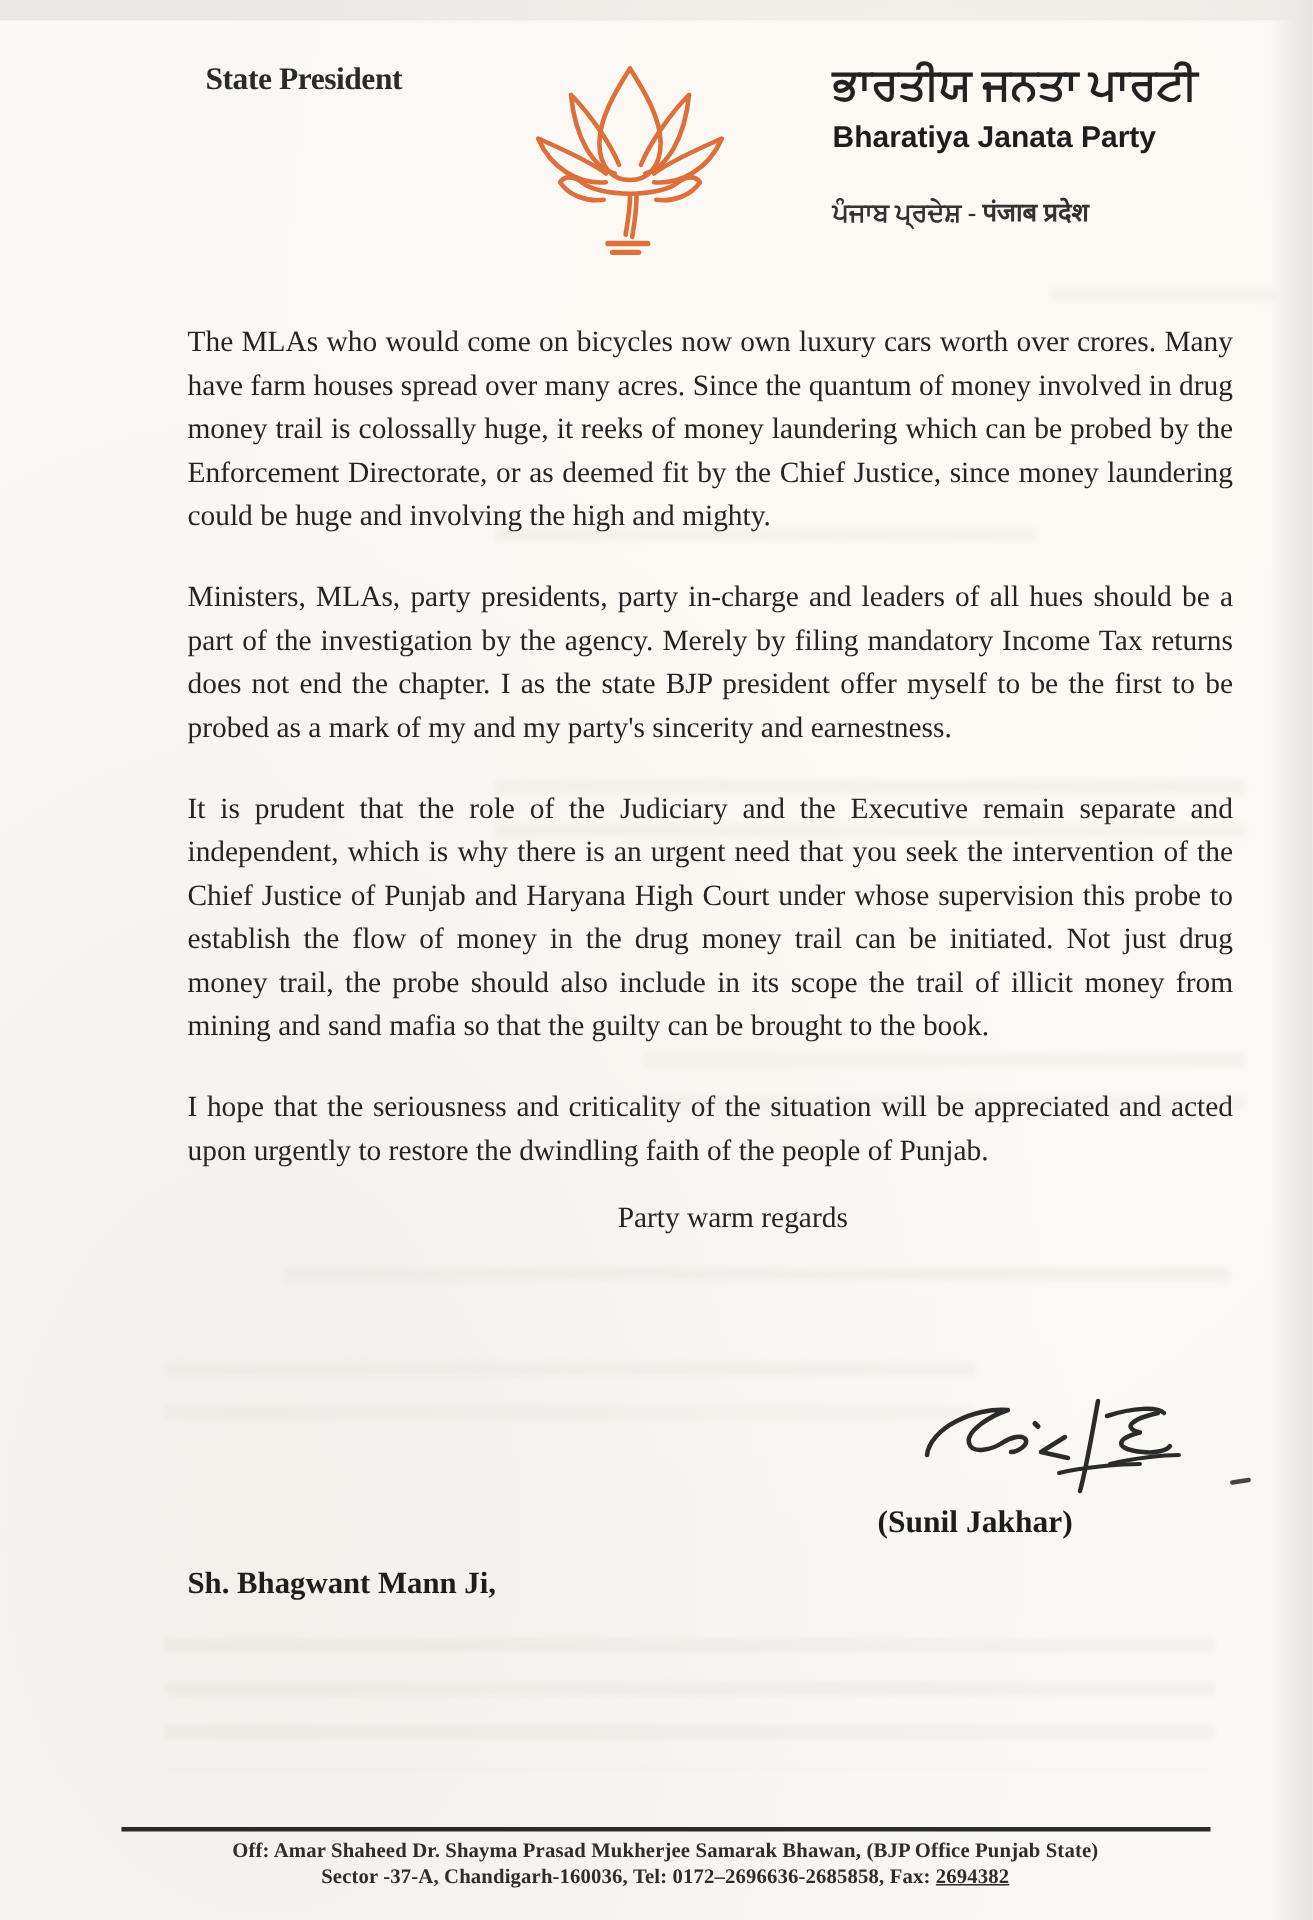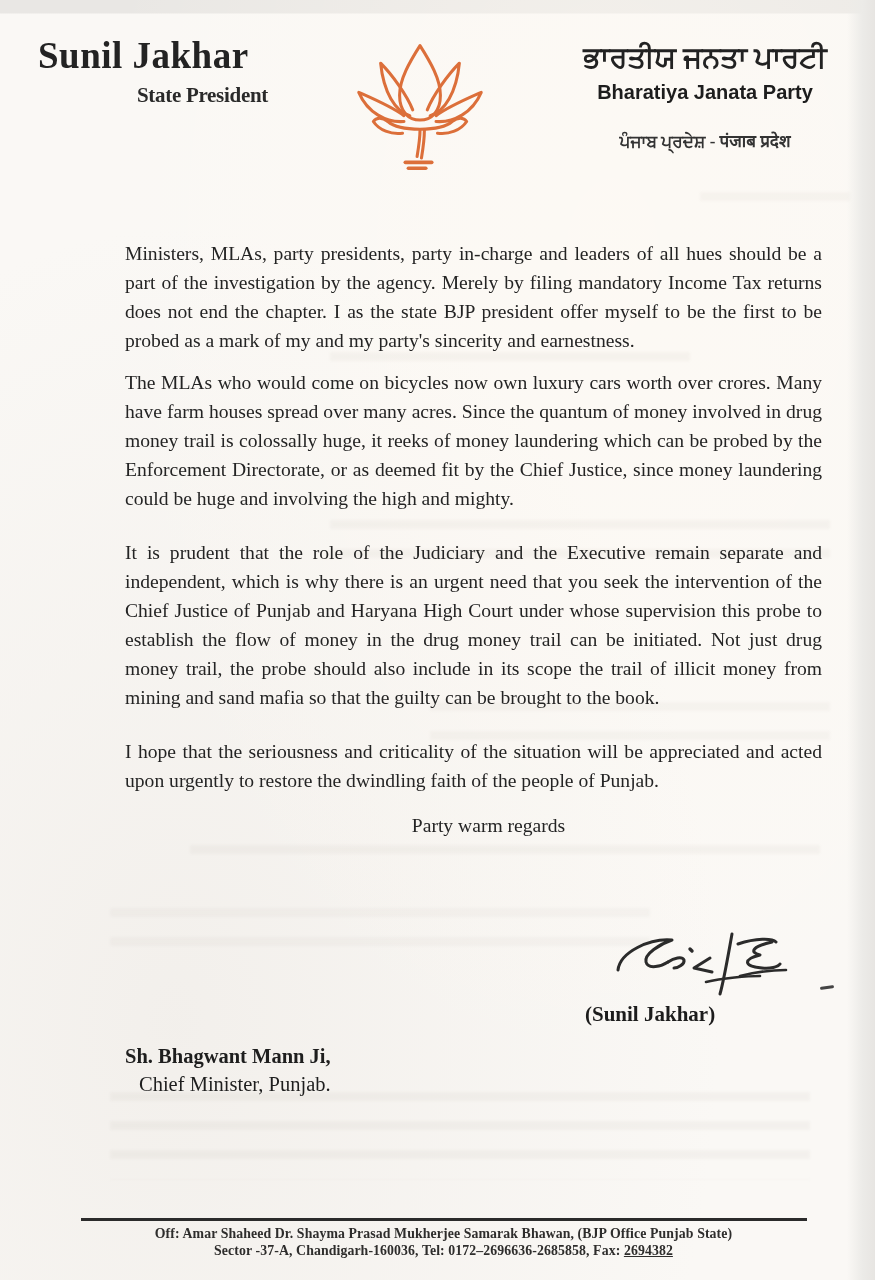--- a/index.html
+++ b/index.html
@@ -24,21 +24,21 @@
   .scan-edge-right{
     position:absolute;top:0;right:0;width:28px;height:1280px;
     background:linear-gradient(90deg, transparent, #ecebe8 55%, #e7e5e2);
   }
   
   .sender{position:absolute;left:38px;top:34px;width:230px;text-align:left;}
   .sender-name{font-size:37px;font-weight:bold;letter-spacing:.5px;color:#232323;}
   .sender-title{font-size:21px;font-weight:bold;text-align:right;margin-top:6px;
     font-family:"Liberation Serif",serif;letter-spacing:-.3px;color:#2a2a2a;}
   .logo{position:absolute;left:345px;top:34px;width:150px;height:140px;}
-  .party-block{position:absolute;left:555px;top:40px;width:300px;text-align:center;}
+  .party-block{position:absolute;left:555px;top:40px;width:300px;text-align:left;}
   .party-gurmukhi{font-size:29px;font-weight:bold;color:#222;line-height:1.2;}
   .party-hindi{font-size:29px;font-weight:bold;color:#222;line-height:1.25;}
   .party-english{font-size:20px;font-weight:bold;font-family:"Liberation Sans",sans-serif;
     color:#1d1d1d;line-height:1.3;margin-top:4px;}
   .party-region{font-size:17px;font-weight:bold;color:#333;margin-top:24px;}
   
   .letter-body{
     position:absolute;left:125px;top:214px;width:697px;
     font-size:19.6px;line-height:29px;text-align:justify;color:#242424;
   }
@@ -65,21 +65,20 @@
     background:repeating-linear-gradient(180deg, rgba(154,144,132,.22) 0 9px, transparent 9px 29px);}
 </style>
 </head>
 <body>
 
 <div class="page">
   <div class="paper-texture"></div>
   <div class="scan-edge-right"></div>
 
   <div class="sender">
-    <div class="sender-name">Sunil Jakhar</div>
     <div class="sender-title">State President</div>
   </div>
 
   <div class="logo">
     <svg width="150" height="140" viewBox="0 0 100 96" fill="none" stroke="#dc6f3a" stroke-width="2.1" stroke-linecap="round" stroke-linejoin="round">
 
       <path d="M50,8 C43,19 36,31 36,42 C36,53 42,59 50,59 C58,59 64,53 64,42 C64,31 57,19 50,8 Z"></path>
 
       <path d="M43,56 C33,53 25,40 23,20 C31,28 41,42 45,52"></path>
 
@@ -108,22 +107,22 @@
 
   <div class="ghost" style="left:700px;top:192px;width:150px;height:16px;opacity:.28"></div>
   <div class="ghost" style="left:330px;top:352px;width:360px;height:18px;opacity:.3"></div>
   <div class="ghost" style="left:330px;top:520px;width:500px;height:44px;opacity:.3"></div>
   <div class="ghost" style="left:430px;top:702px;width:400px;height:52px;opacity:.28"></div>
   <div class="ghost" style="left:190px;top:845px;width:630px;height:20px;opacity:.3"></div>
   <div class="ghost" style="left:110px;top:908px;width:540px;height:46px;opacity:.26"></div>
   <div class="ghost" style="left:110px;top:1092px;width:700px;height:88px;opacity:.32"></div>
 
   <div class="letter-body">
+    <p>The MLAs who would come on bicycles now own luxury cars worth over crores. Many have farm houses spread over many acres. Since the quantum of money involved in drug money trail is colossally huge, it reeks of money laundering which can be probed by the Enforcement Directorate, or as deemed fit by the Chief Justice, since money laundering could be huge and involving the high and mighty.</p>
     <p style="margin-top:25px">Ministers, MLAs, party presidents, party in-charge and leaders of all hues should be a part of the investigation by the agency. Merely by filing mandatory Income Tax returns does not end the chapter. I as the state BJP president offer myself to be the first to be probed as a mark of my and my party's sincerity and earnestness.</p>
-    <p>The MLAs who would come on bicycles now own luxury cars worth over crores. Many have farm houses spread over many acres. Since the quantum of money involved in drug money trail is colossally huge, it reeks of money laundering which can be probed by the Enforcement Directorate, or as deemed fit by the Chief Justice, since money laundering could be huge and involving the high and mighty.</p>
     <p style="margin-top:25px">It is prudent that the role of the Judiciary and the Executive remain separate and independent, which is why there is an urgent need that you seek the intervention of the Chief Justice of Punjab and Haryana High Court under whose supervision this probe to establish the flow of money in the drug money trail can be initiated. Not just drug money trail, the probe should also include in its scope the trail of illicit money from mining and sand mafia so that the guilty can be brought to the book.</p>
     <p style="margin-top:25px">I hope that the seriousness and criticality of the situation will be appreciated and acted upon urgently to restore the dwindling faith of the people of Punjab.</p>
     <p class="closing">Party warm regards</p>
   </div>
 
   <div class="signature-block">
     <svg class="signature-svg" width="210" height="72" viewBox="0 0 210 72" fill="none" stroke="#2b2b2b" stroke-width="3" stroke-linecap="round" stroke-linejoin="round">
 
       <path d="M8,42 C10,24 40,10 62,12 C50,16 34,26 36,34 C38,42 52,38 58,34"></path>
 
@@ -139,21 +138,20 @@
       <path d="M162,14 C144,18 138,24 150,27 C134,31 132,38 152,40 C160,41 168,39 170,36"></path>
 
       <path d="M130,48 C146,44 166,42 176,42" stroke-width="2.6"></path>
     </svg>
     <div class="sig-dot"></div>
     <div class="signatory">(Sunil Jakhar)</div>
   </div>
 
   <div class="recipient">
     <div class="recipient-name">Sh. Bhagwant Mann Ji,</div>
-    <div class="recipient-title">Chief Minister, Punjab.</div>
   </div>
 
   <div class="footer">
     <div class="footer-rule"></div>
     <div class="footer-line">Off: Amar Shaheed Dr. Shayma Prasad Mukherjee Samarak Bhawan, (BJP Office Punjab State)</div>
     <div class="footer-line"><span>Sector -37-A, Chandigarh-160036, Tel: 0172–2696636-2685858, Fax: </span><span class="u">2694382</span></div>
   </div>
 </div>
 
 </body></html>

